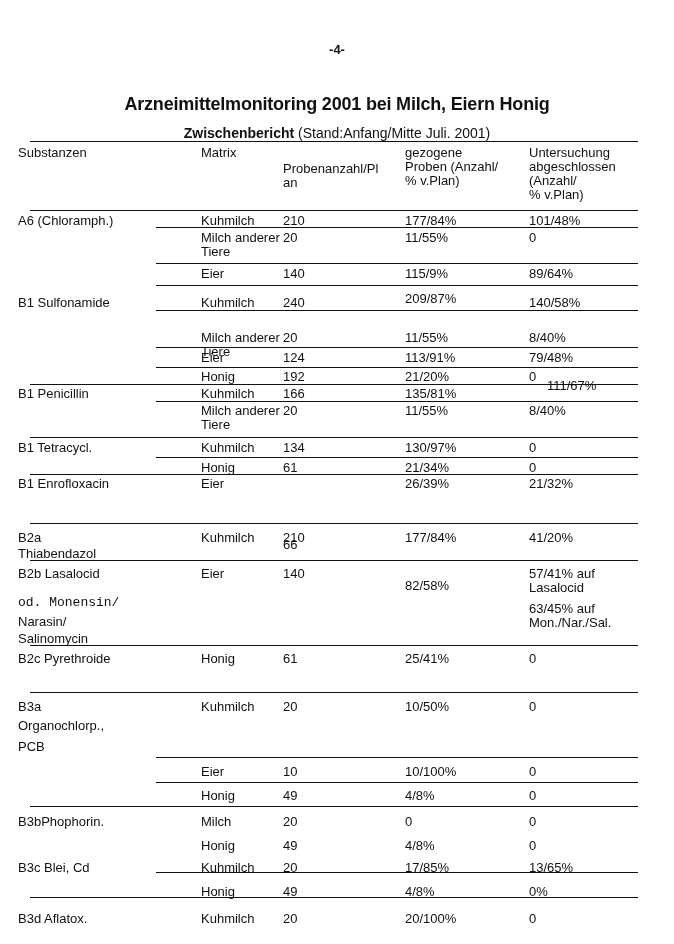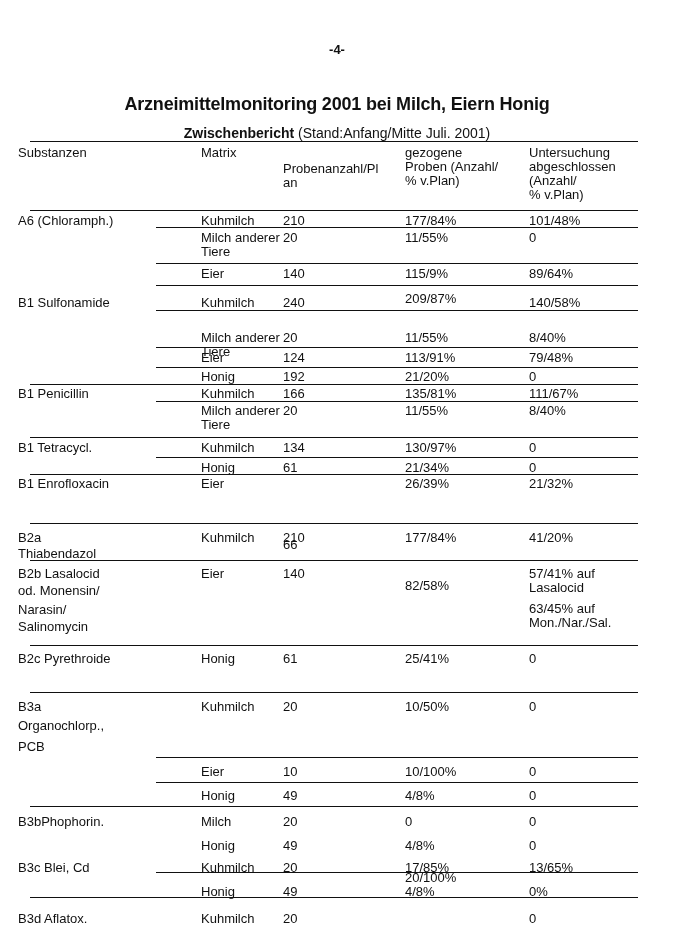--- a/index.html
+++ b/index.html
@@ -147,21 +147,21 @@
     </div>
     <div class="cell c2" style="top: 387px;">
       <div style="margin-top: 0px;">Kuhmilch</div>
     </div>
     <div class="cell c3" style="top: 387px;">
       <div style="margin-top: 0px;">166</div>
     </div>
     <div class="cell c4" style="top: 387px;">
       <div style="margin-top: 0px;">135/81%</div>
     </div>
-    <div class="cell c5" style="top: 387px;">
+    <div class="cell c5" style="top: 379px; margin-left: 18px;">
       <div style="margin-top: 0px;">111/67%</div>
     </div>
     <div class="cell c2" style="top: 404px;">
       <div style="margin-top: 0px;">Milch anderer</div>
       <div style="margin-top: 1px;">Tiere</div>
     </div>
     <div class="cell c3" style="top: 404px;">
       <div style="margin-top: 0px;">20</div>
     </div>
     <div class="cell c4" style="top: 404px;">
@@ -223,21 +223,21 @@
       <div style="margin-top: 0px;">210</div>
     </div>
     <div class="cell c4" style="top: 531px;">
       <div style="margin-top: 0px;">177/84%</div>
     </div>
     <div class="cell c5" style="top: 531px;">
       <div style="margin-top: 0px;">41/20%</div>
     </div>
     <div class="cell c1" style="top: 567px;">
       <div style="margin-top: 0px;">B2b Lasalocid</div>
-      <div style="margin-top: 4px;">od. Monensin/</div>
+      <div style="margin-top: 16px; font-family: Liberation Mono, monospace;">od. Monensin/</div>
       <div style="margin-top: 6px;">Narasin/</div>
       <div style="margin-top: 4px;">Salinomycin</div>
     </div>
     <div class="cell c2" style="top: 567px;">
       <div style="margin-top: 0px;">Eier</div>
     </div>
     <div class="cell c3" style="top: 567px;">
       <div style="margin-top: 0px;">140</div>
     </div>
     <div class="cell c4" style="top: 567px;">
@@ -361,21 +361,21 @@
     </div>
     <div class="cell c1" style="top: 912px;">
       <div style="margin-top: 0px;">B3d Aflatox.</div>
     </div>
     <div class="cell c2" style="top: 912px;">
       <div style="margin-top: 0px;">Kuhmilch</div>
     </div>
     <div class="cell c3" style="top: 912px;">
       <div style="margin-top: 0px;">20</div>
     </div>
-    <div class="cell c4" style="top: 871px; text-align: center;">
+    <div class="cell c4" style="top: 912px; text-align: center;">
       <div style="margin-top: 0px;">20/100%</div>
     </div>
     <div class="cell c5" style="top: 912px;">
       <div style="margin-top: 0px;">0</div>
     </div>
     <div class="line" style="top: 227px; left: 156px; width: 482px;"></div>
     <div class="line" style="top: 263px; left: 156px; width: 482px;"></div>
     <div class="line" style="top: 285px; left: 156px; width: 482px;"></div>
     <div class="line" style="top: 310px; left: 156px; width: 482px;"></div>
     <div class="line" style="top: 347px; left: 156px; width: 482px;"></div>

